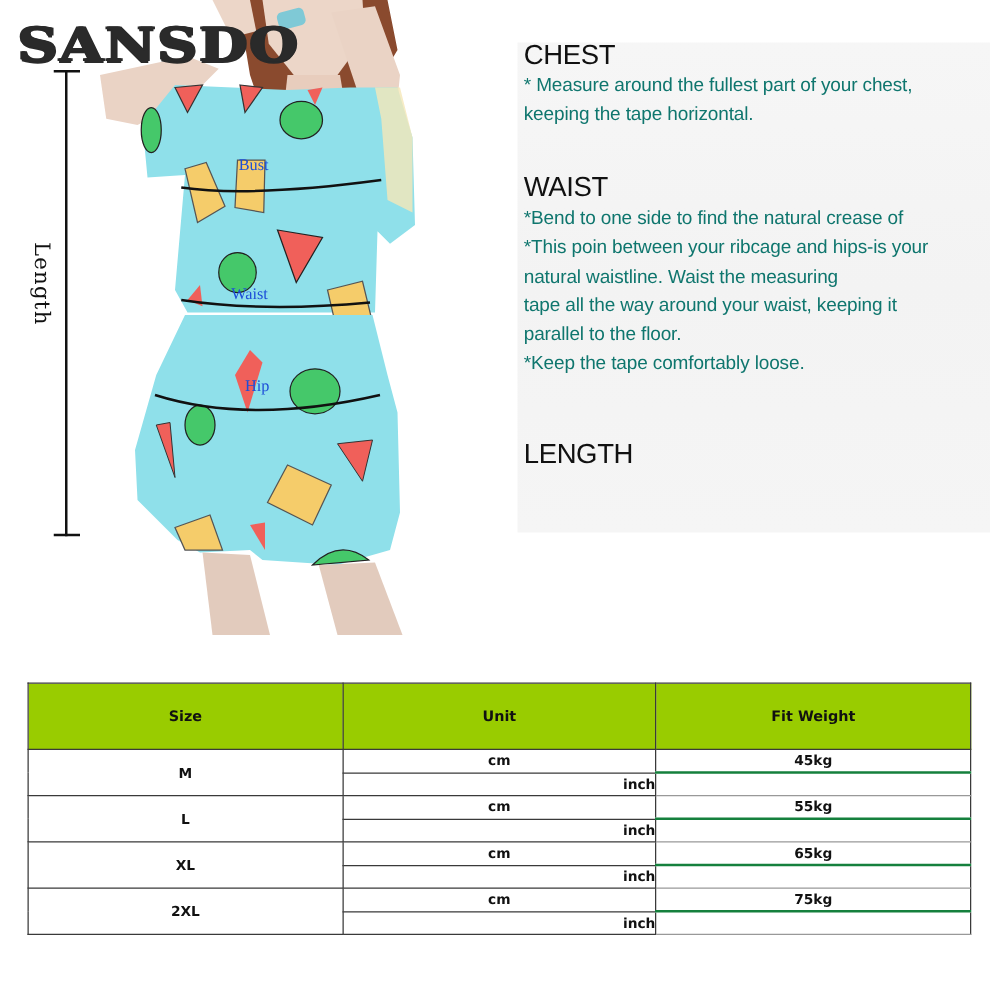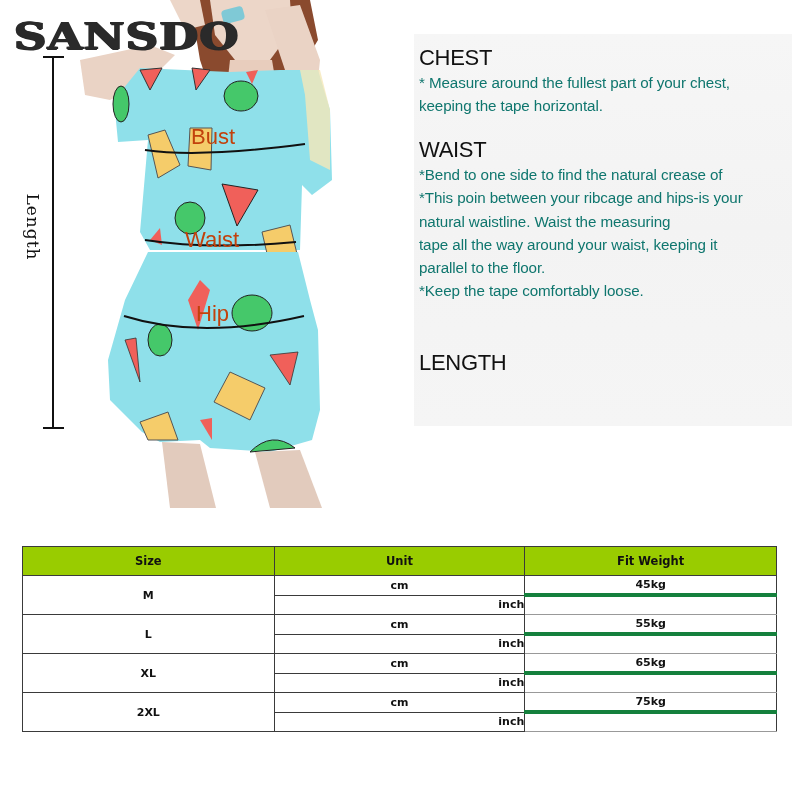--- a/index.html
+++ b/index.html
@@ -12,36 +12,36 @@
 
   
   .ruler-line { left:52px; top:57px; width:2px; height:372px; background:#111; }
   .ruler-cap-top { left:43px; top:56px; width:21px; height:2px; background:#111; }
   .ruler-cap-bot { left:43px; top:427px; width:21px; height:2px; background:#111; }
   .ruler-label { left:-2px; top:217px; width:70px; text-align:center; font-family:"DejaVu Serif", serif; font-size:17px; color:#111; transform:rotate(90deg); letter-spacing:1px; }
 
   
   .figure { left:70px; top:0px; width:300px; height:510px; }
 
-  .meas-label { font-family:Liberation Sans, sans-serif; font-size:22px; color:#c2410c; }
+  .meas-label { font-family:Liberation Serif, serif; font-size:13px; color:#1d4ed8; }
 
   
   .panel { left:414px; top:34px; width:378px; height:392px;
            background:linear-gradient(180deg,#f6f6f6 0%, #f3f3f3 50%, #f5f5f5 100%); }
   .sec-title { font-family:"Liberation Sans", sans-serif; font-size:22px; color:#111; letter-spacing:-0.3px; line-height:26px; }
   .sec-body { font-family:"Liberation Sans", sans-serif; font-size:15.2px; color:#0f766e; line-height:23.3px; letter-spacing:-0.1px; }
   .sec-body div { white-space:nowrap; }
 
   
   .size-table { left:22px; top:546px; width:755px; border-collapse:collapse; font-family:"DejaVu Sans", sans-serif; font-size:11px; font-weight:bold; color:#111; }
-  .size-table th { background:#99cc00; height:28px; border:1.5px solid #3a3a3a; font-weight:bold; font-size:11.5px; padding:0; }
+  .size-table th { background:#99cc00; height:28px; border:1.5px solid #3a3a3a; font-weight:bold; font-size:11.5px; padding:12px; }
   .size-table td { height:17px; padding:0; border-left:1.5px solid #3a3a3a; border-right:1.5px solid #3a3a3a; text-align:center; }
   .size-table td.size-cell { border-bottom:1.5px solid #3a3a3a; }
   .size-table tr.cm-row td.unit-cell { border-bottom:1.5px solid #3a3a3a; }
-  .size-table tr.cm-row td.weight-cell { border-bottom:4px solid #15803d; border-top:1.5px solid #3a3a3a;margin-top:48px; }
+  .size-table tr.cm-row td.weight-cell { border-bottom:2px solid #15803d; border-top:1.5px solid #3a3a3a;margin-top:48px; }
   .size-table tr.inch-row td { border-bottom:1.5px solid #3a3a3a;text-align:right; }
   .size-table tr.inch-row td.weight-cell { border-bottom:1px solid #999; }
   .size-table tr:last-child td { border-bottom:1.5px solid #3a3a3a; }
 </style>
 </head>
 <body>
 
 <div class="abs logo">SANSDO</div>
 
 <div class="abs ruler-cap-top"></div>
@@ -97,21 +97,21 @@
   <path d="M145 240 Q210 250 296 242" fill="none" stroke="#111" stroke-width="2"></path>
   <path d="M124 316 Q200 340 304 316" fill="none" stroke="#111" stroke-width="2"></path>
 </svg>
 
 <div class="abs meas-label" style="left:191px;top:124px;">Bust</div>
 <div class="abs meas-label" style="left:185px;top:227px;">Waist</div>
 <div class="abs meas-label" style="left:196px;top:301px;">Hip</div>
 
 <div class="abs panel"></div>
 
-<div class="abs" style="left:419px;top:45px;">
+<div class="abs" style="left:419px;top:31px;">
   <div class="sec-title">CHEST</div>
   <div class="sec-body">
     <div>* Measure around the fullest part of your chest,</div>
     <div>keeping the tape horizontal.</div>
   </div>
 </div>
 
 <div class="abs" style="left:419px;top:137px;">
   <div class="sec-title">WAIST</div>
   <div class="sec-body">

